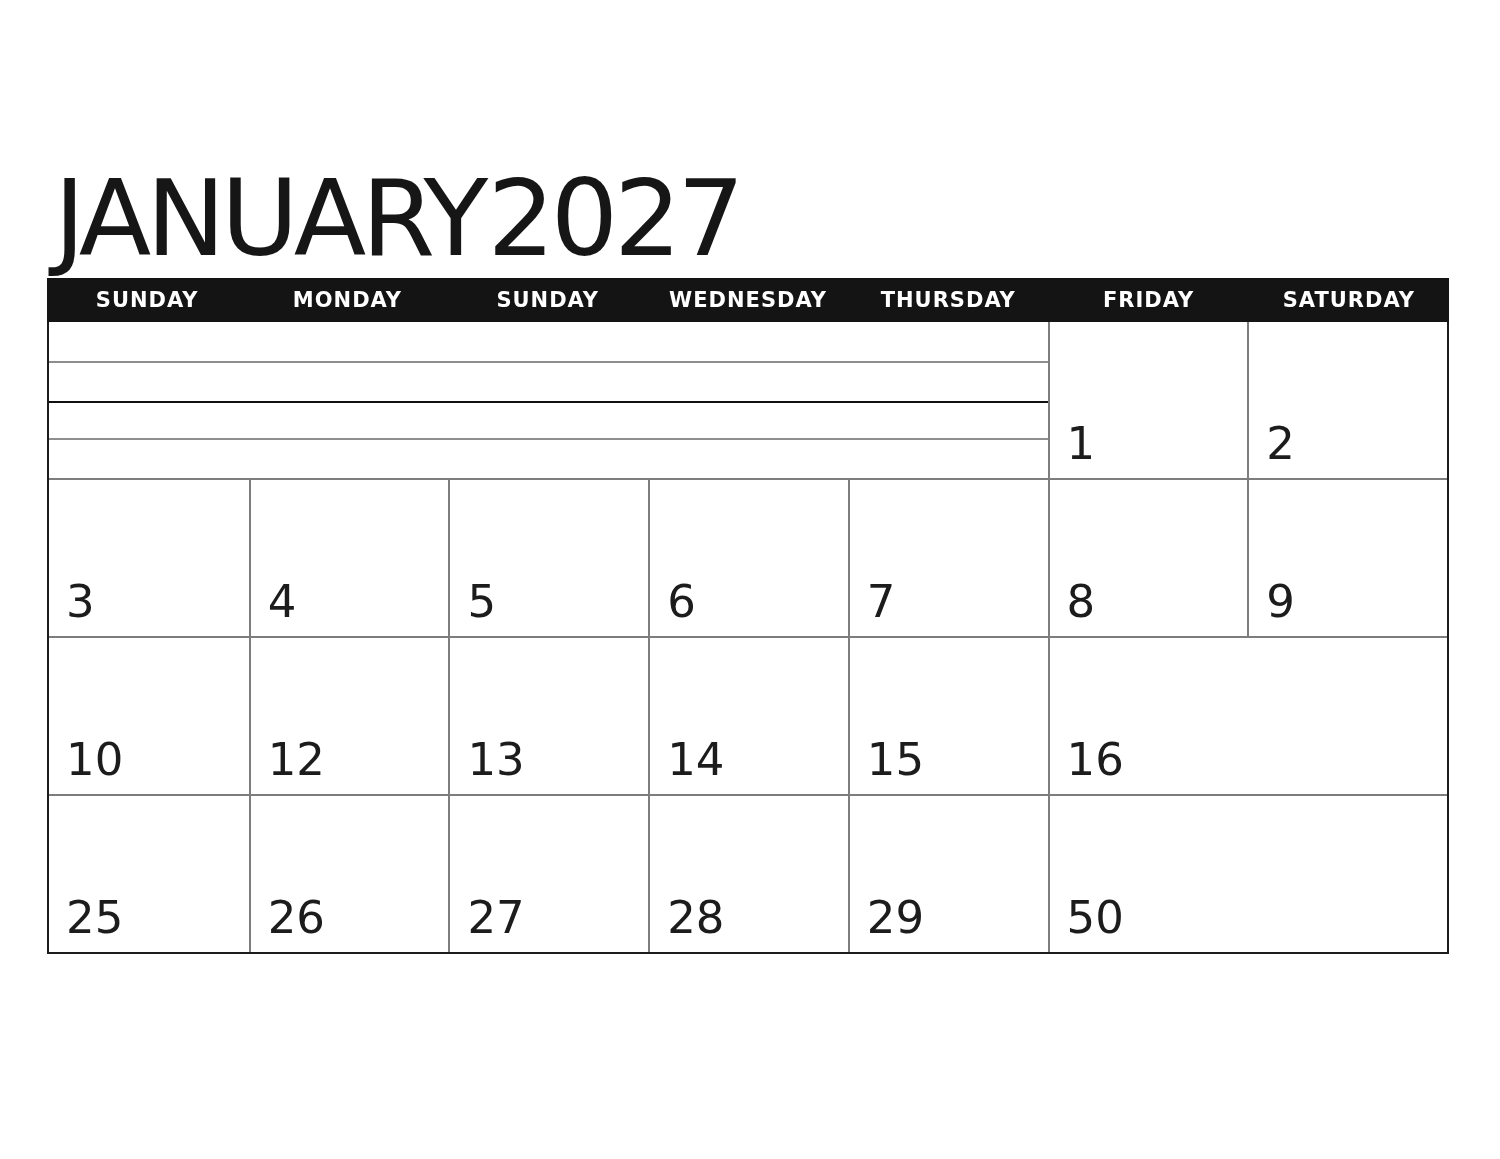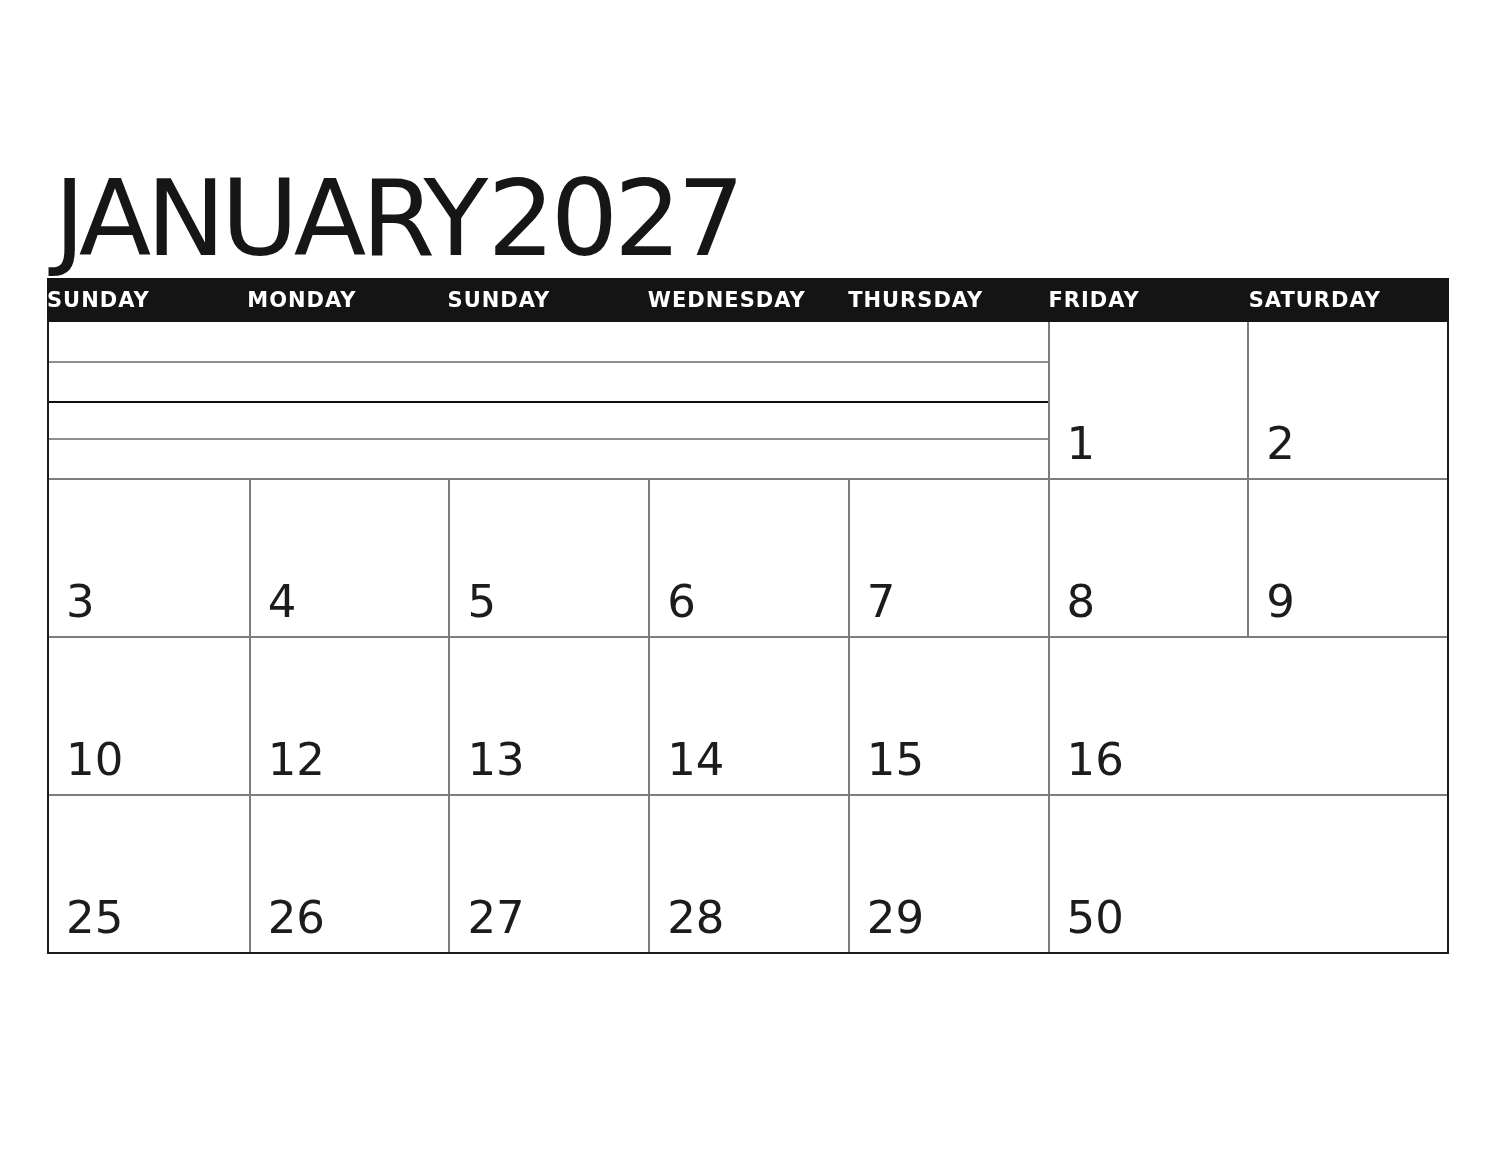--- a/index.html
+++ b/index.html
@@ -42,21 +42,21 @@
   }
 
   .weekday-bar {
     height: 44px;
     background: #141414;
     display: grid;
     grid-template-columns: repeat(7, 1fr);
     align-items: center;
   }
   .weekday {
-    text-align: left;
+    text-align: center;
     color: #ffffff;
     font-size: 21px;
     font-weight: bold;
     letter-spacing: 1px;
   }
 
   .grid {
     box-sizing: border-box;
     width: 1402px;
     border: 2px solid #1c1c1c;

